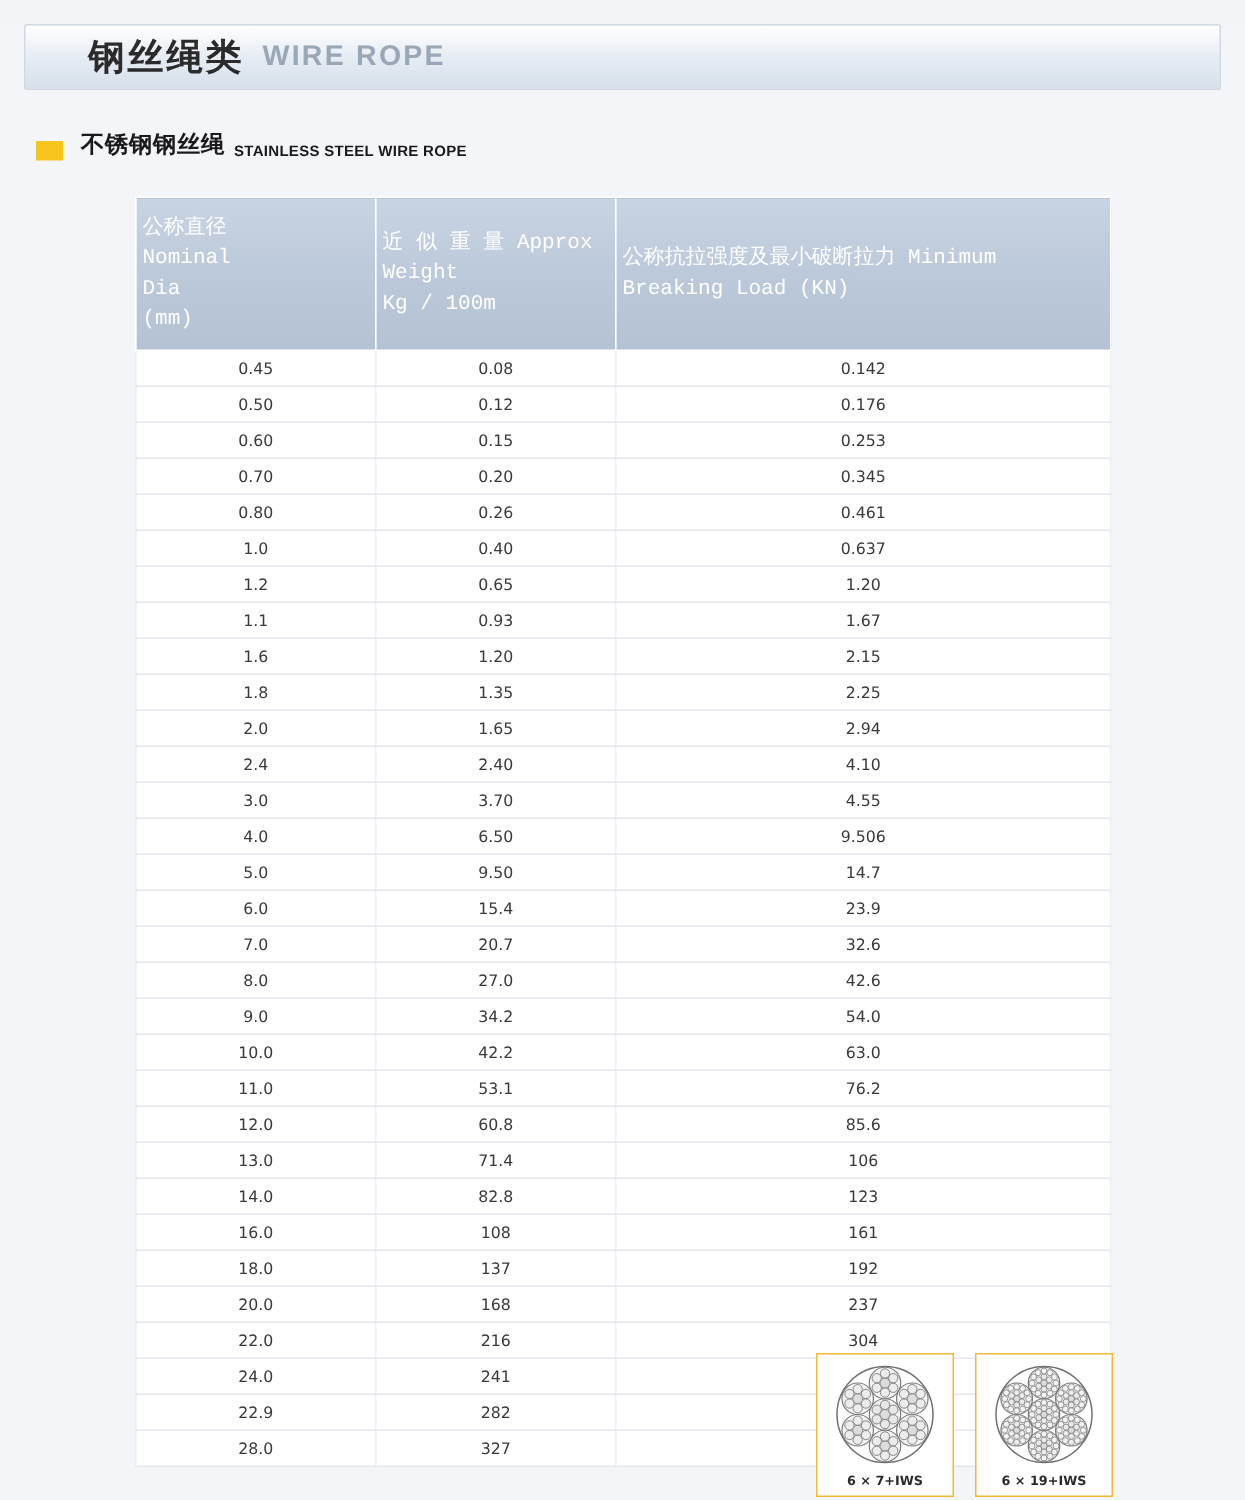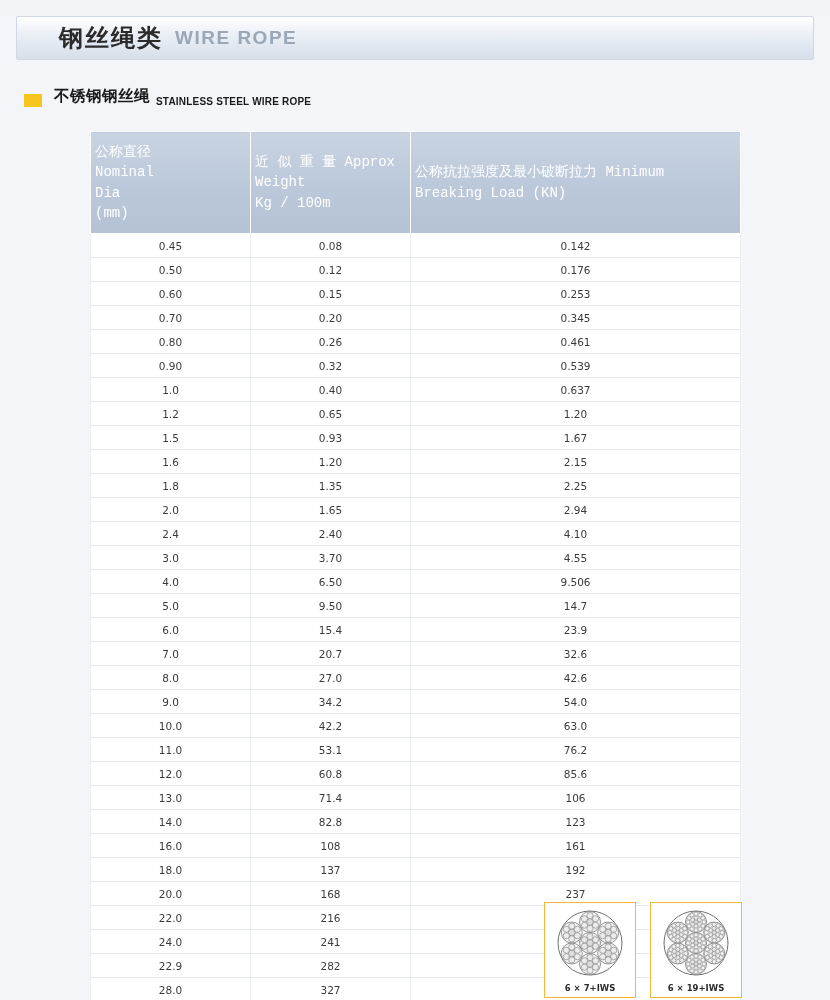--- a/index.html
+++ b/index.html
@@ -209,36 +209,31 @@
             <td>0.70</td>
             <td>0.20</td>
             <td>0.345</td>
           </tr>
           <tr>
             <td>0.80</td>
             <td>0.26</td>
             <td>0.461</td>
           </tr>
           <tr>
-            <td>0.90</td>
-            <td>0.32</td>
-            <td>0.539</td>
-          </tr>
-          <tr>
             <td>1.0</td>
             <td>0.40</td>
             <td>0.637</td>
           </tr>
           <tr>
             <td>1.2</td>
             <td>0.65</td>
             <td>1.20</td>
           </tr>
           <tr>
-            <td>1.5</td>
+            <td>1.1</td>
             <td>0.93</td>
             <td>1.67</td>
           </tr>
           <tr>
             <td>1.6</td>
             <td>1.20</td>
             <td>2.15</td>
           </tr>
           <tr>
             <td>1.8</td>

